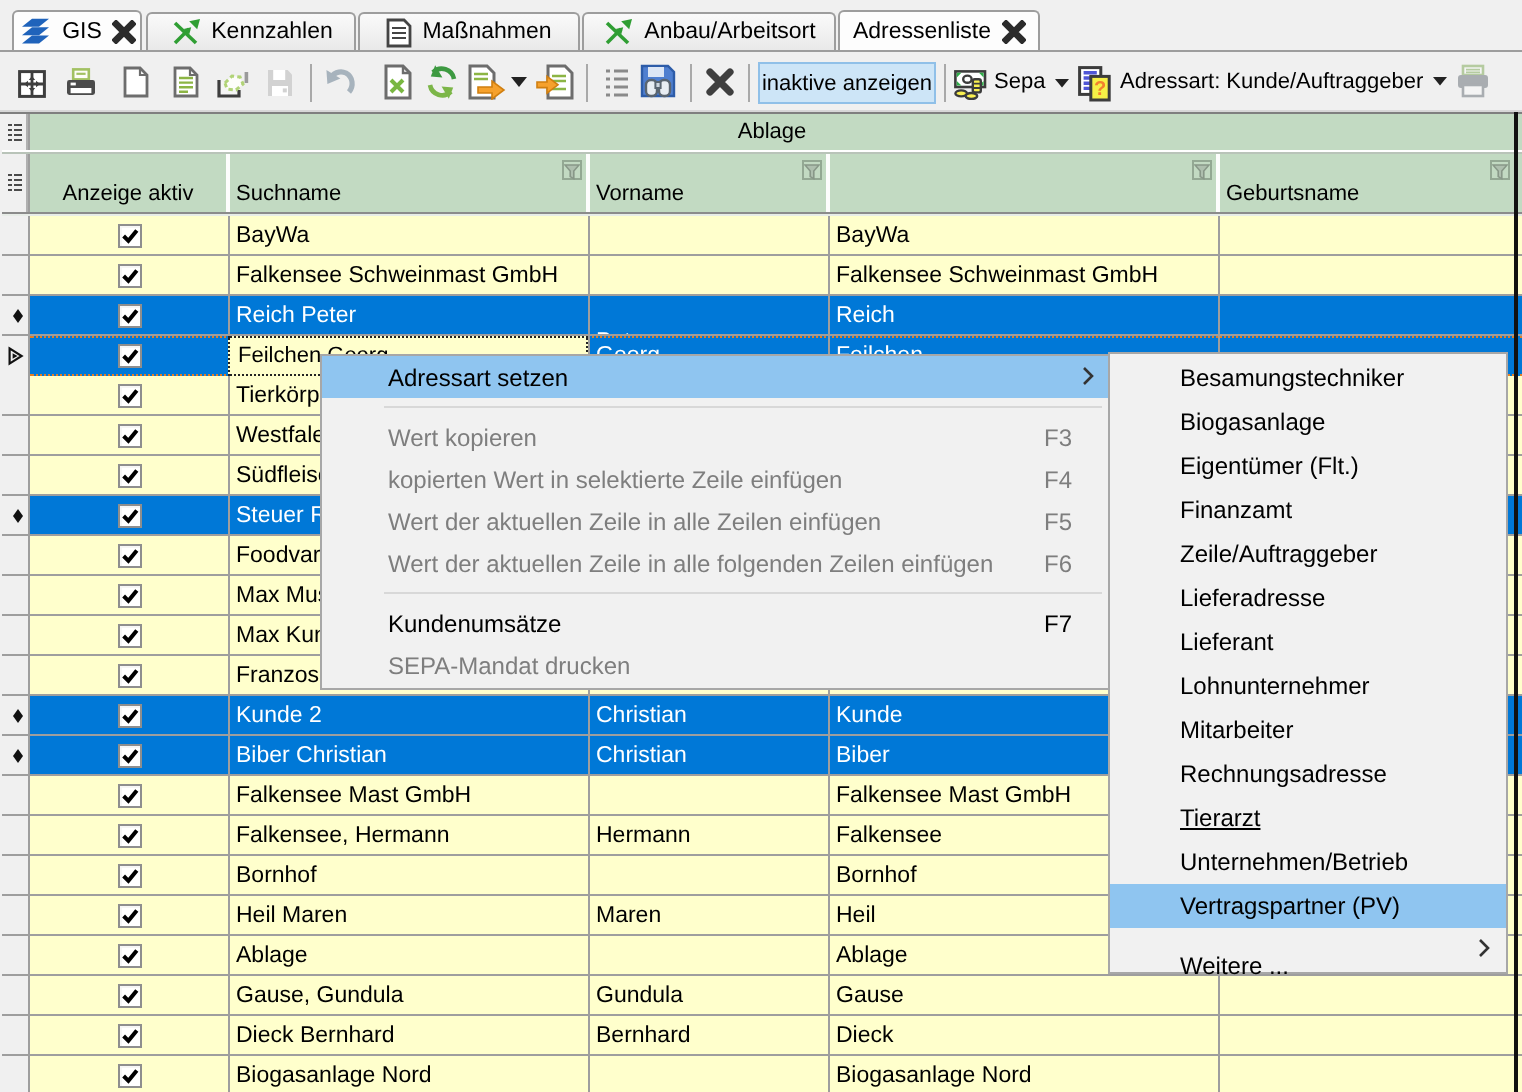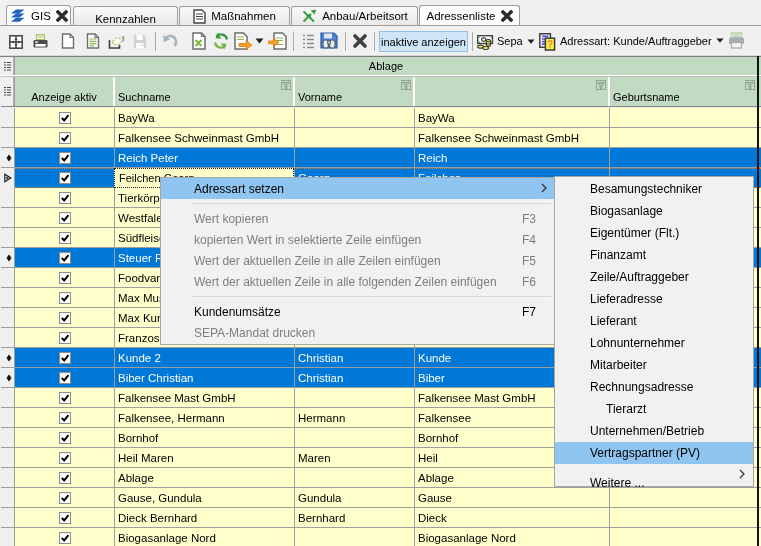--- a/index.html
+++ b/index.html
@@ -37,21 +37,21 @@
           <path d="M2 4.4 L7 0.4 L15.5 0.4 L10.5 4.4 Z"></path>
           <path d="M2 8.6 L7 4.6 L15.5 4.6 L10.5 8.6 Z"></path>
           <path d="M2 12.8 L7 8.8 L15.5 8.8 L10.5 12.8 Z"></path>
         </g>
       </svg>
       <span>GIS</span>
       <svg width="12" height="12" viewBox="0 0 12 12">
         <path d="M2 2 L10 10 M10 2 L2 10" stroke="#2b2b2b" stroke-width="3.4" stroke-linecap="square"></path>
       </svg>
     </div>
-    <div class="tab off" style="left:73px;width:105px;flex-direction:column;">
+    <div class="tab off" style="left:73px;width:105px;">
       <svg width="16" height="14" viewBox="0 0 16 14">
         <g stroke="#2f9e33" stroke-width="1.8" fill="none">
           <path d="M2.5 12.5 L9.5 5.5"></path>
           <path d="M2.5 2.5 L13 12.5"></path>
         </g>
         <path d="M15 0.5 L9.6 1.6 L13.6 5.6 Z" fill="#2f9e33"></path>
         <path d="M10.6 4.6 L6.8 5.5 L9.6 8.3 Z" fill="#2f9e33"></path>
       </svg>
       <span>Kennzahlen</span>
     </div>
@@ -535,19 +535,19 @@
       <div class="mi" style="height:22px;padding-left:35px;">Besamungstechniker</div>
       <div class="mi" style="height:22px;padding-left:35px;">Biogasanlage</div>
       <div class="mi" style="height:22px;padding-left:35px;">Eigentümer (Flt.)</div>
       <div class="mi" style="height:22px;padding-left:35px;">Finanzamt</div>
       <div class="mi" style="height:22px;padding-left:35px;">Zeile/Auftraggeber</div>
       <div class="mi" style="height:22px;padding-left:35px;">Lieferadresse</div>
       <div class="mi" style="height:22px;padding-left:35px;">Lieferant</div>
       <div class="mi" style="height:22px;padding-left:35px;">Lohnunternehmer</div>
       <div class="mi" style="height:22px;padding-left:35px;">Mitarbeiter</div>
       <div class="mi" style="height:22px;padding-left:35px;">Rechnungsadresse</div>
-      <div class="mi" style="height:22px;padding-left:51px;">Tierarzt</div>
+      <div class="mi" style="height:22px;padding-left:35px;text-decoration:underline;">Tierarzt</div>
       <div class="mi" style="height:22px;padding-left:35px;">Unternehmen/Betrieb</div>
       <div class="mi hl" style="height:22px;padding-left:35px;">Vertragspartner (PV)</div>
       <div class="mi" style="height:37px;padding-left:35px;">Weitere ...<svg width="6" height="10" viewBox="0 0 6 10" style="position:absolute;right:8px;top:5px;">
           <path d="M1 1 L5 5 L1 9" fill="none" stroke="#333" stroke-width="1.3"></path>
         </svg></div>
     </div>
   </div>
 </body></html>

